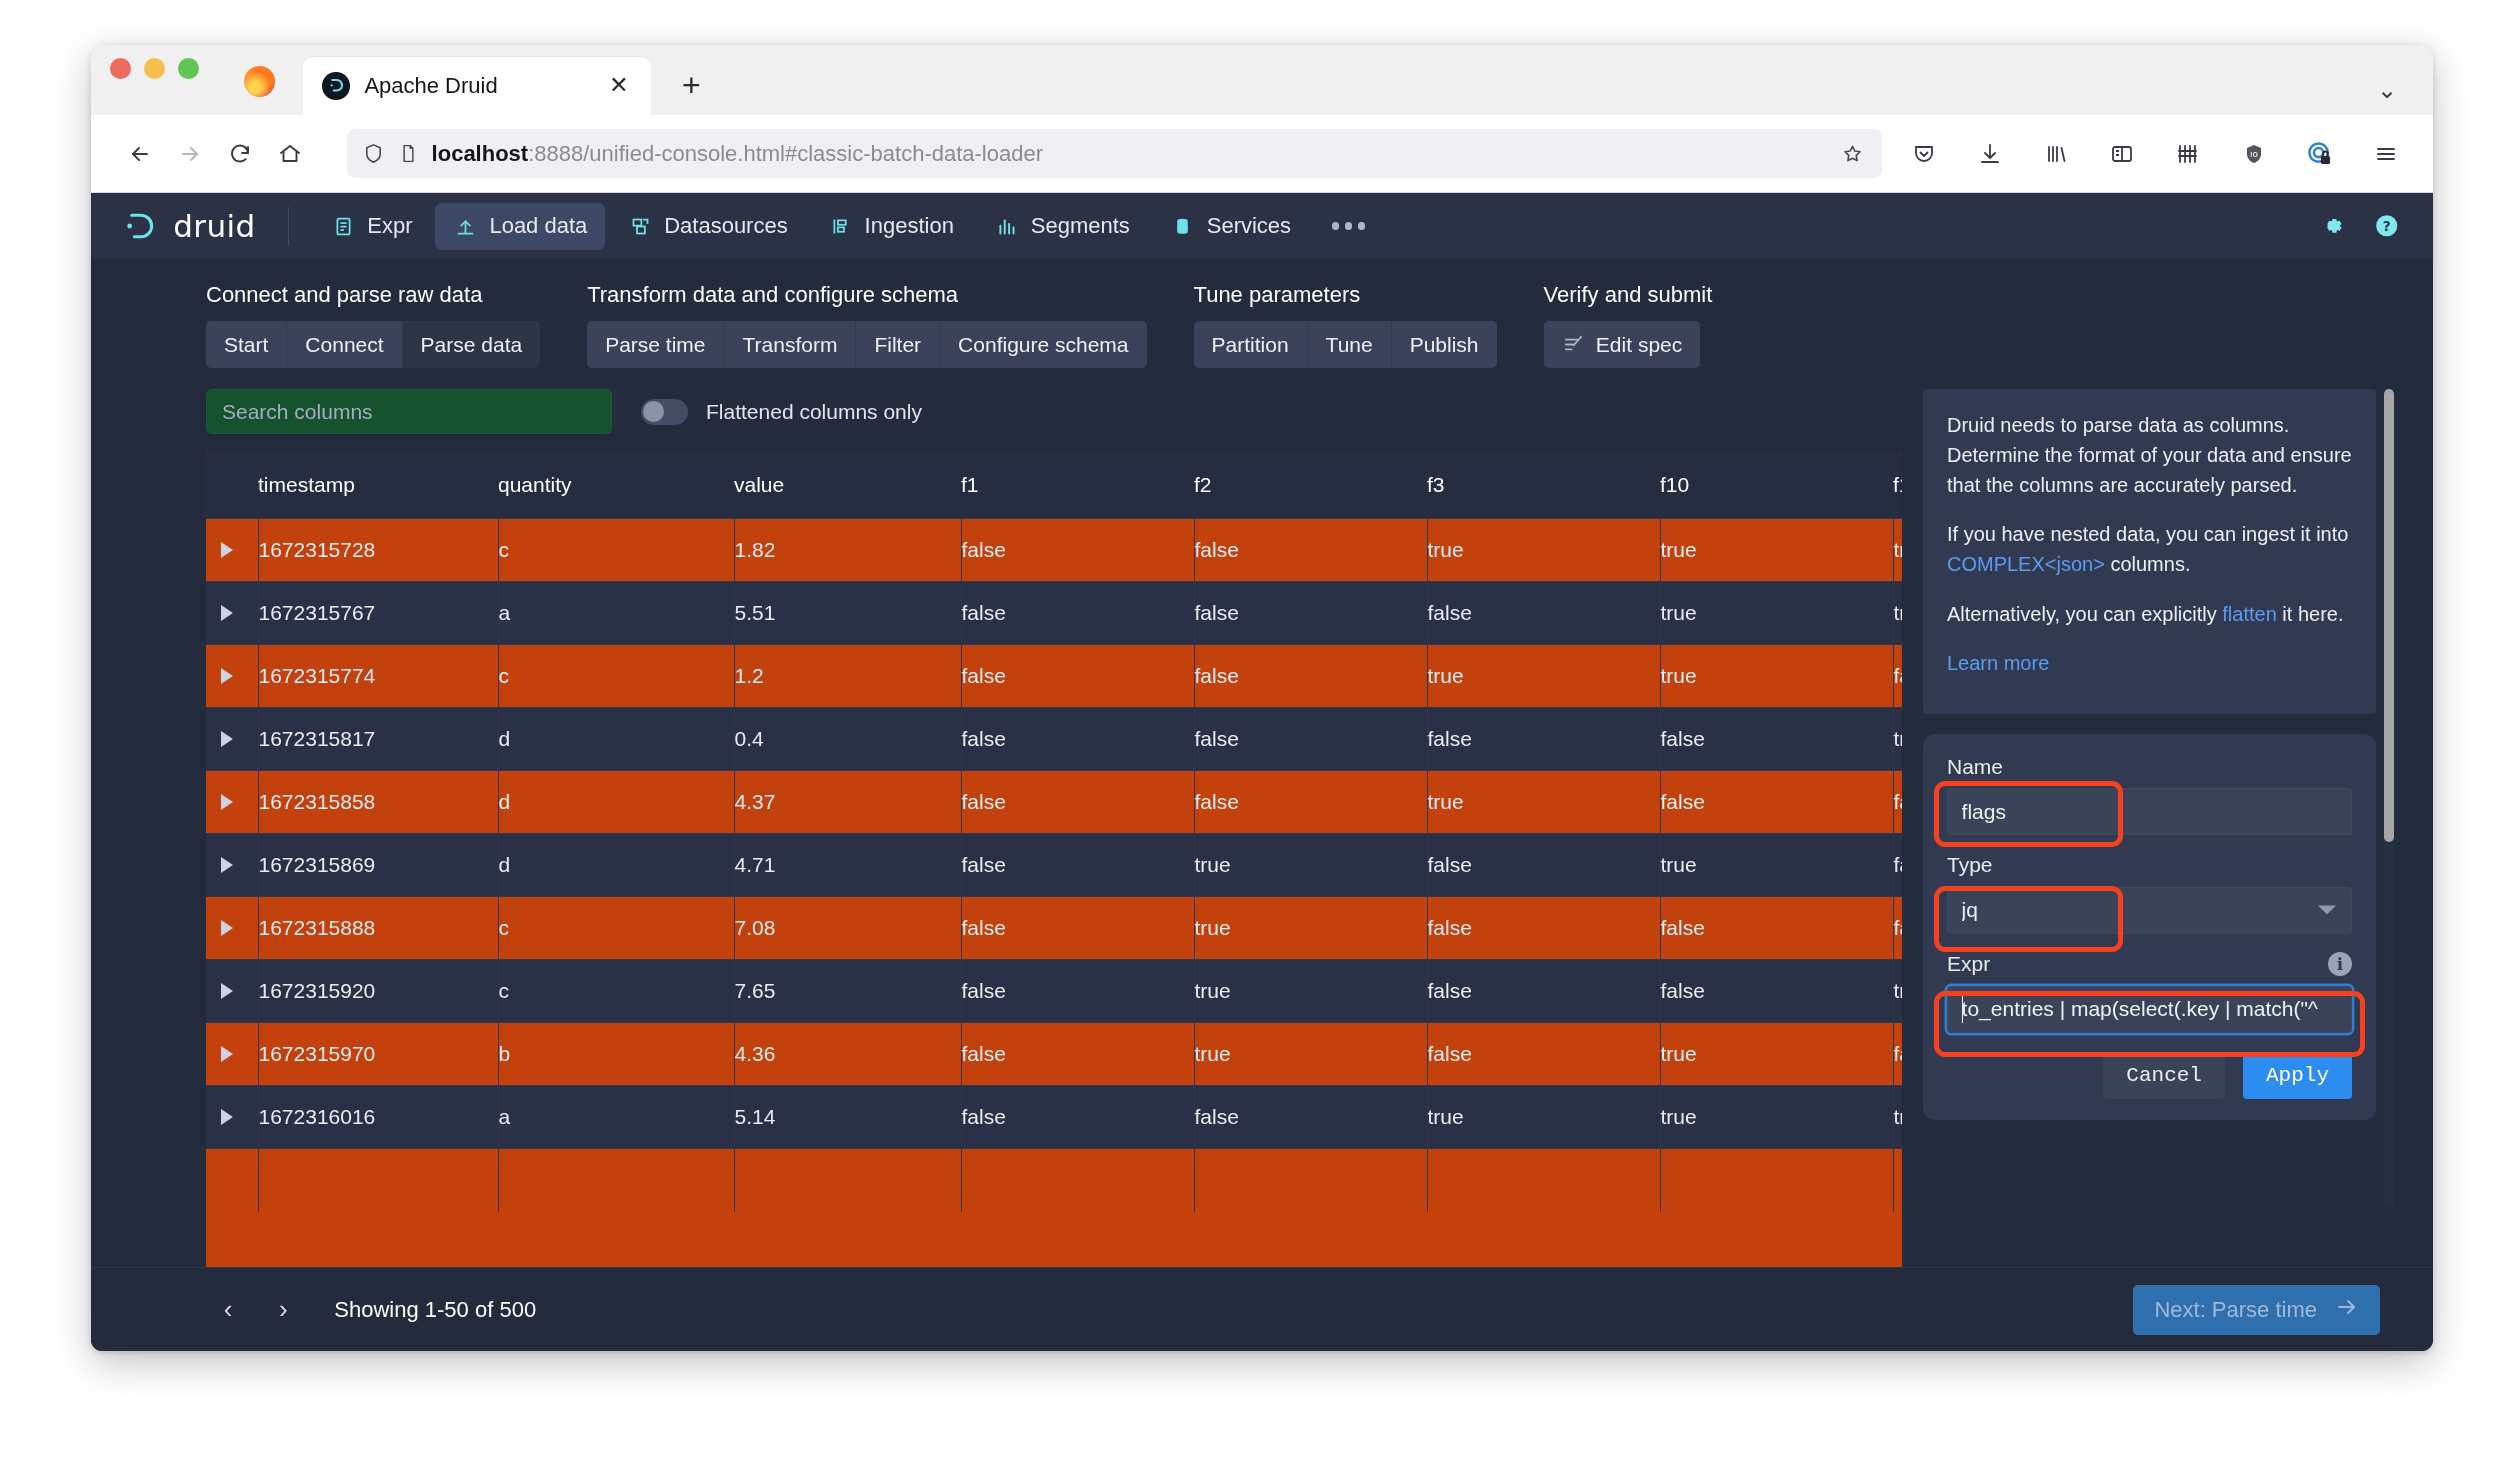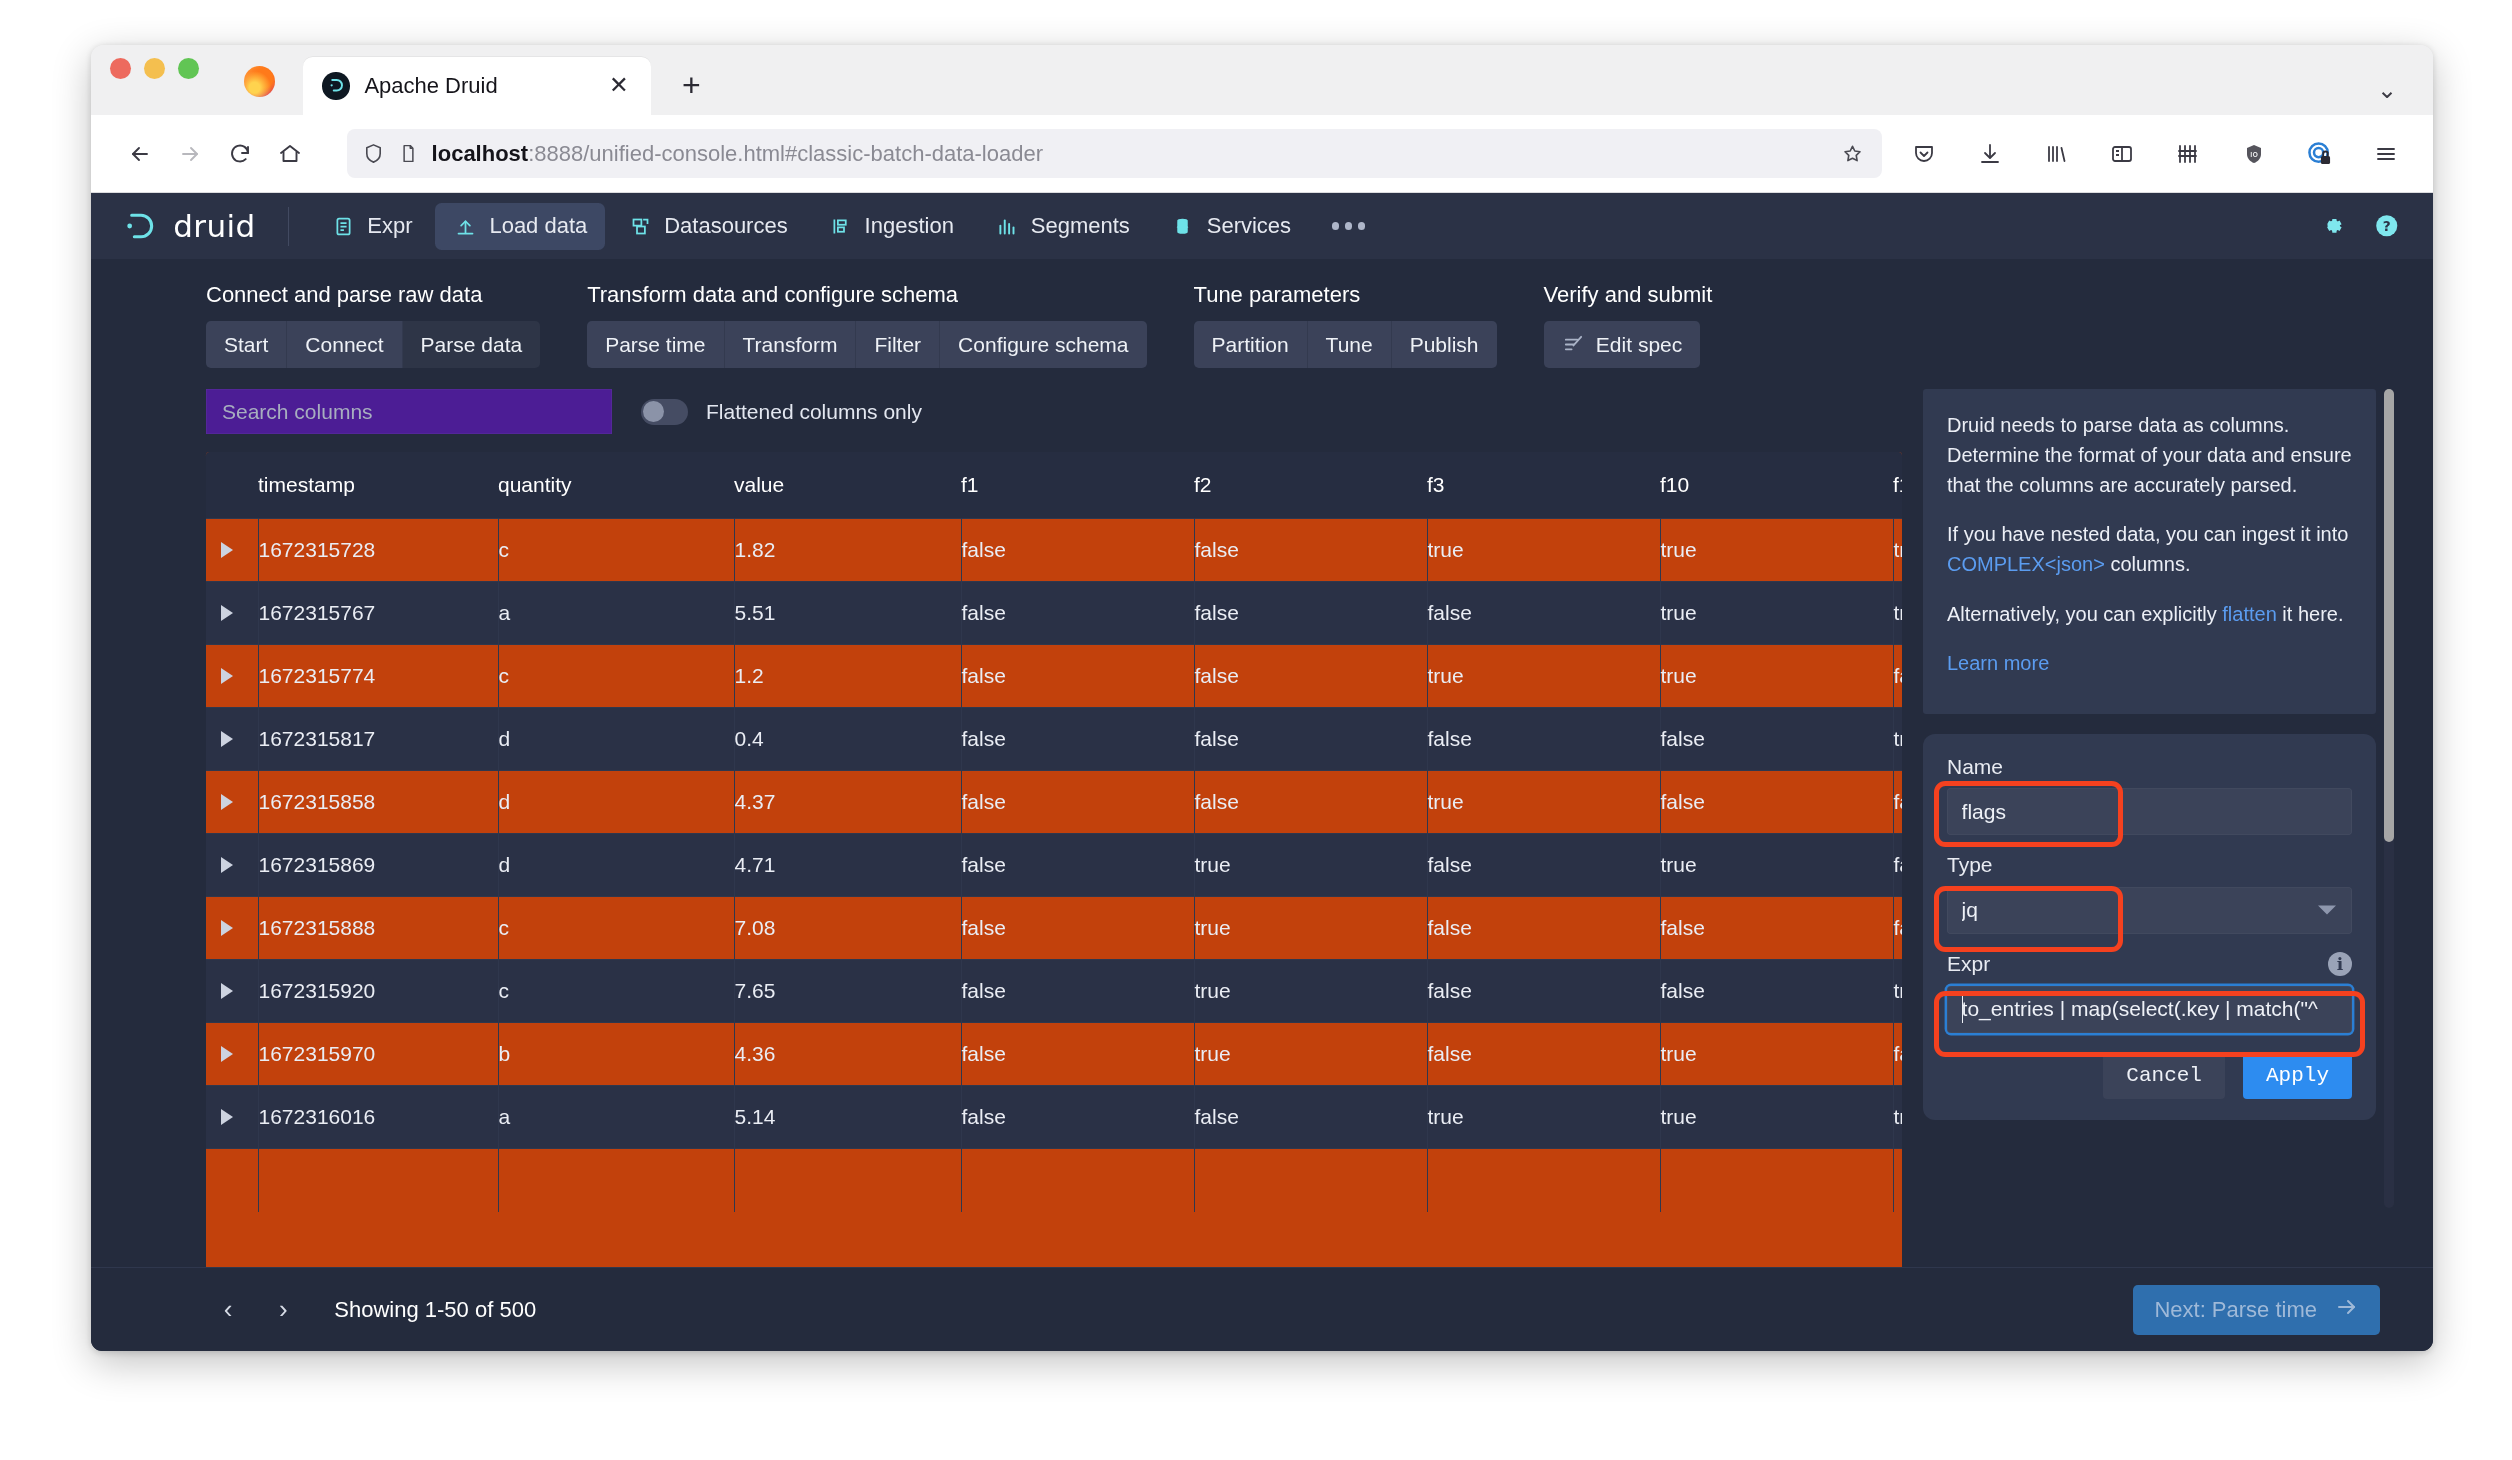--- a/index.html
+++ b/index.html
@@ -202,22 +202,22 @@
   .left-pane {
     width: 1696px;
     margin-left: 115px;
     display: flex; flex-direction: column;
     min-width: 0;
   }
 
   .filter-row { display: flex; align-items: center; gap: 29px; margin-bottom: 18px; }
   .search-input {
     width: 406px; height: 45px;
-    background: #4c1d95;
-    border: none; border-radius: 0;
+    background: #14532d;
+    border: none; border-radius: 6px;
     padding: 0 16px;
     color: #e8ebf2; font-size: 21px;
     font-family: "Liberation Sans", sans-serif;
     box-shadow: inset 0 0 0 0.8px rgba(255,255,255,0.06);
   }
   .search-input::placeholder { color: #a7aebf; }
   .toggle-wrap { display: flex; align-items: center; gap: 18px; }
   .toggle {
     width: 47px; height: 26px; border-radius: 13px;
     background: #454c63; position: relative;

